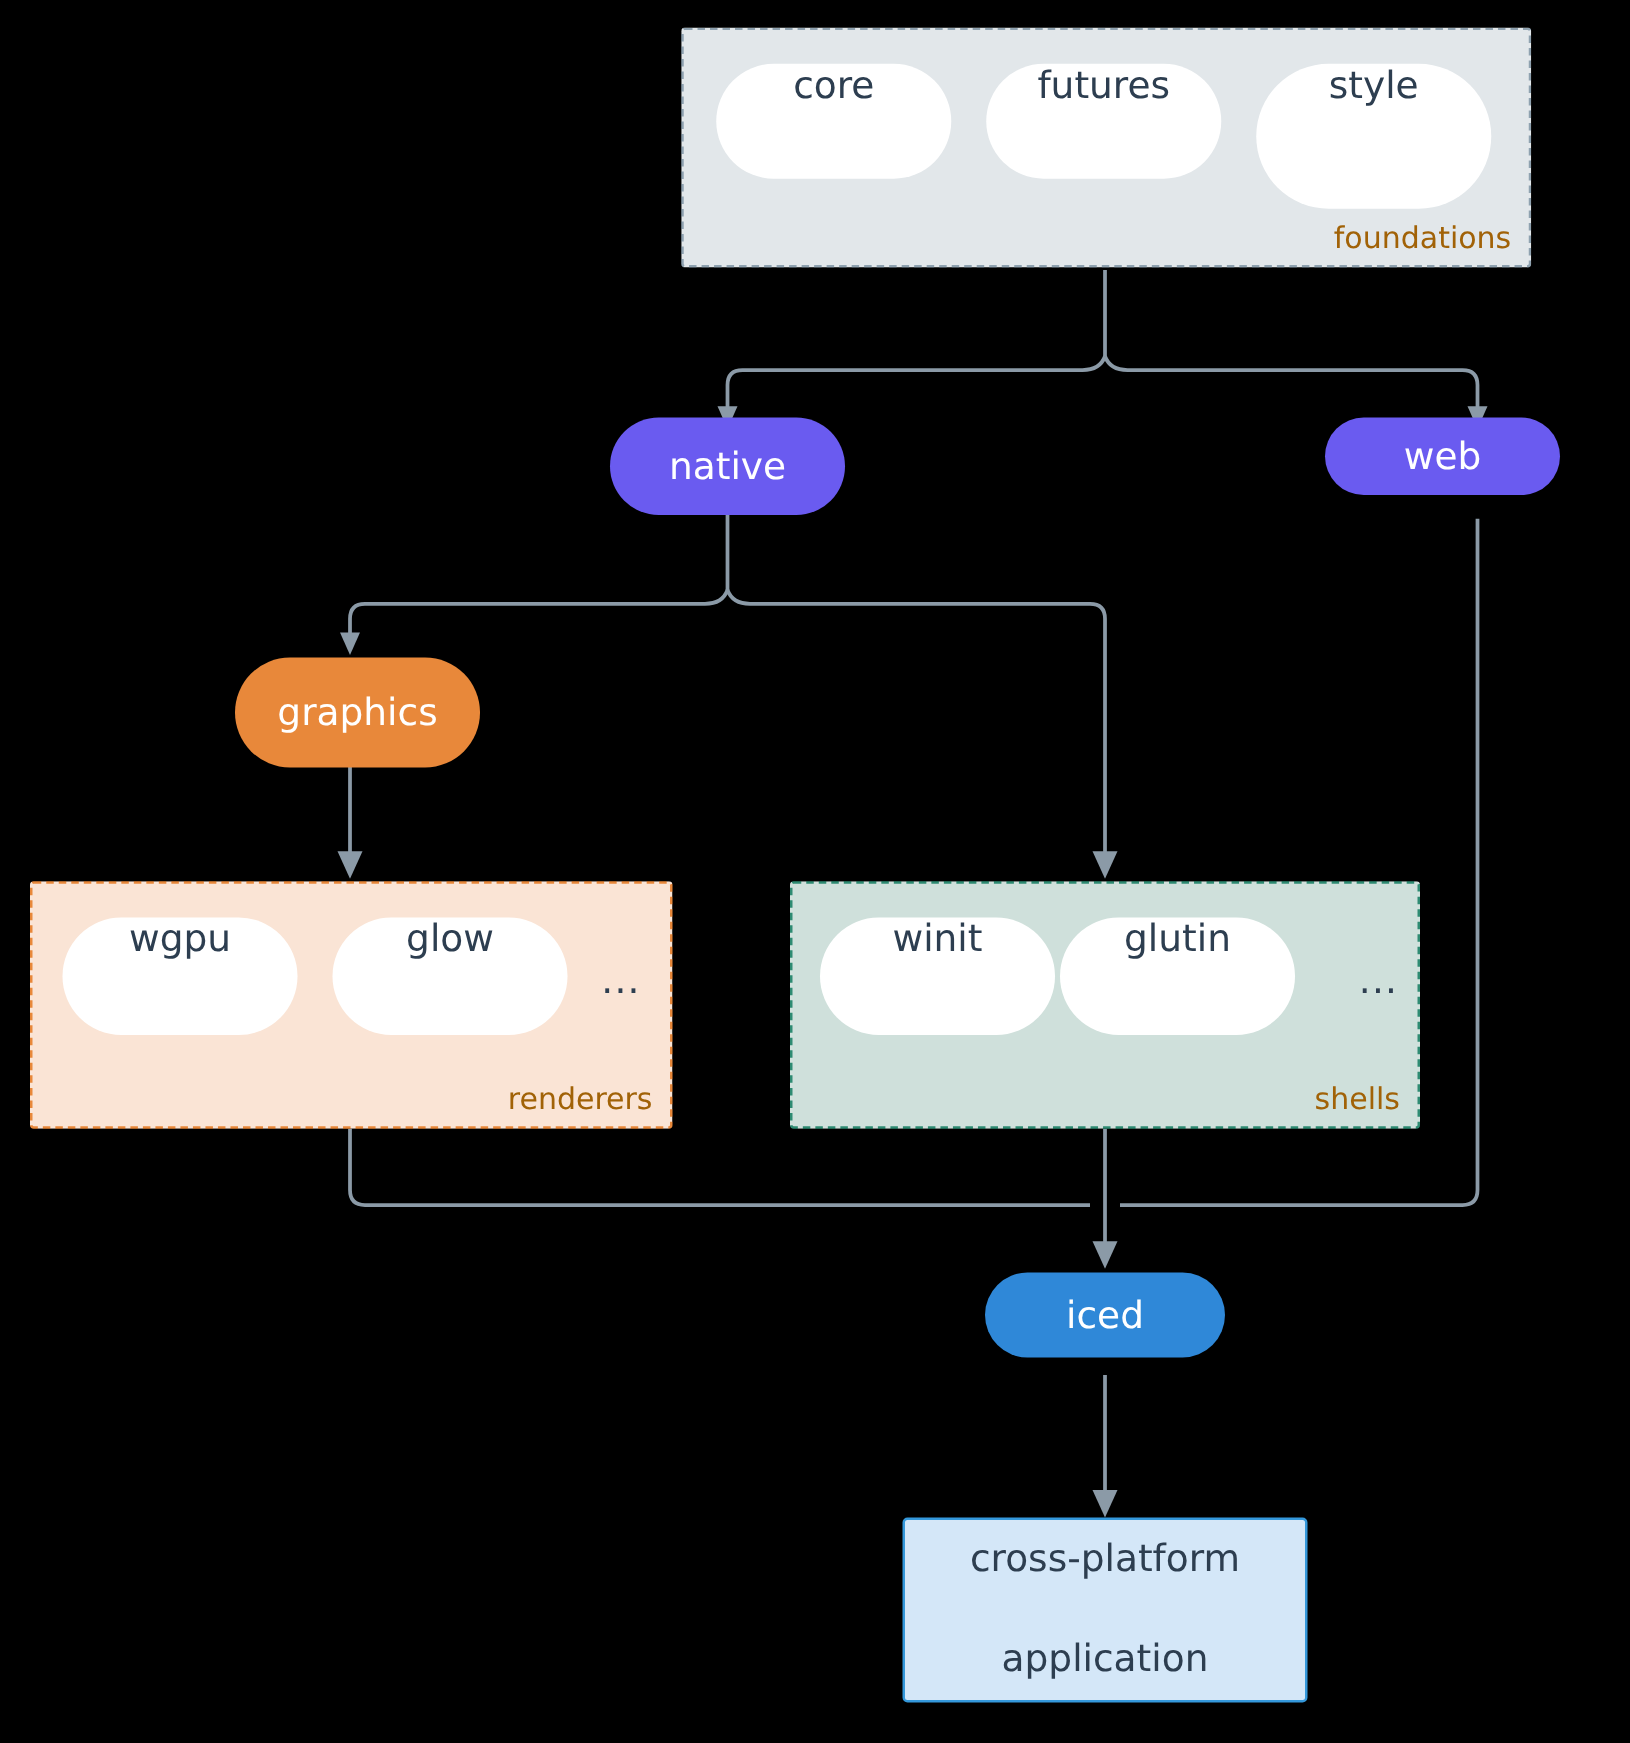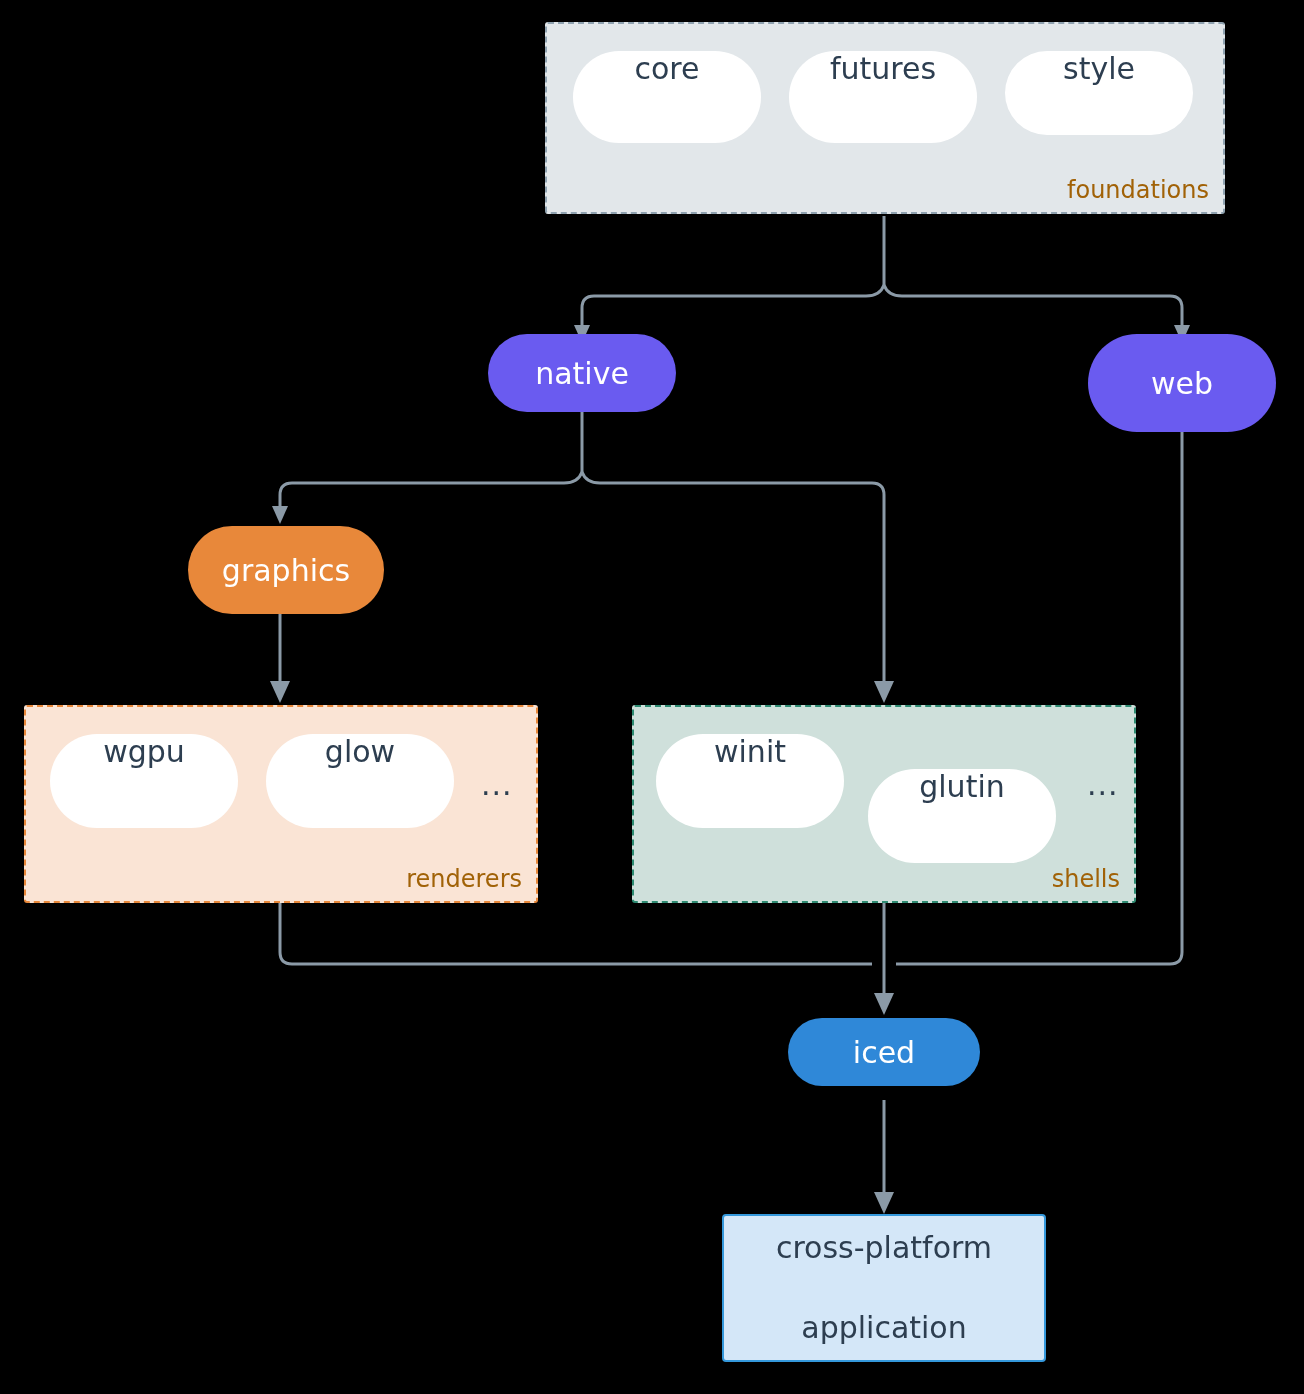--- a/index.html
+++ b/index.html
@@ -167,28 +167,28 @@
 
   <div class="cluster cluster-foundations">
     <span class="cluster-label">foundations</span>
   </div>
   <div class="pill" style="left:573px; top:51px; width:188px; height:92px;">
     <span>core</span>
   </div>
   <div class="pill" style="left:789px; top:51px; width:188px; height:92px;">
     <span>futures</span>
   </div>
-  <div class="pill" style="left:1005px; top:51px; width:188px; height:84px;">
+  <div class="pill" style="left:1005px; top:51px; width:188px; height:116px;">
     <span>style</span>
   </div>
 
   <div class="node node-native" style="left:488px; top:334px; width:188px; height:78px;">
     <span>native</span>
   </div>
-  <div class="node node-web" style="left:1088px; top:334px; width:188px; height:98px;">
+  <div class="node node-web" style="left:1060px; top:334px; width:188px; height:62px;">
     <span>web</span>
   </div>
 
   <div class="node node-graphics" style="left:188px; top:526px; width:196px; height:88px;">
     <span>graphics</span>
   </div>
 
   <div class="cluster cluster-renderers">
     <span class="cluster-label">renderers</span>
   </div>
@@ -199,21 +199,21 @@
     <span>glow</span>
   </div>
   <span class="ellipsis" style="left:481px; top:770px;">...</span>
 
   <div class="cluster cluster-shells">
     <span class="cluster-label">shells</span>
   </div>
   <div class="pill" style="left:656px; top:734px; width:188px; height:94px;">
     <span>winit</span>
   </div>
-  <div class="pill" style="left:868px; top:734px; width:188px; height:94px;margin-top:35px;">
+  <div class="pill" style="left:848px; top:734px; width:188px; height:94px;">
     <span>glutin</span>
   </div>
   <span class="ellipsis" style="left:1087px; top:770px;">...</span>
 
   <div class="node node-iced" style="left:788px; top:1018px; width:192px; height:68px;">
     <span>iced</span>
   </div>
 
   <div class="rect-node" style="left:722px; top:1214px; width:324px; height:148px;">
     <span>cross-platform</span>

